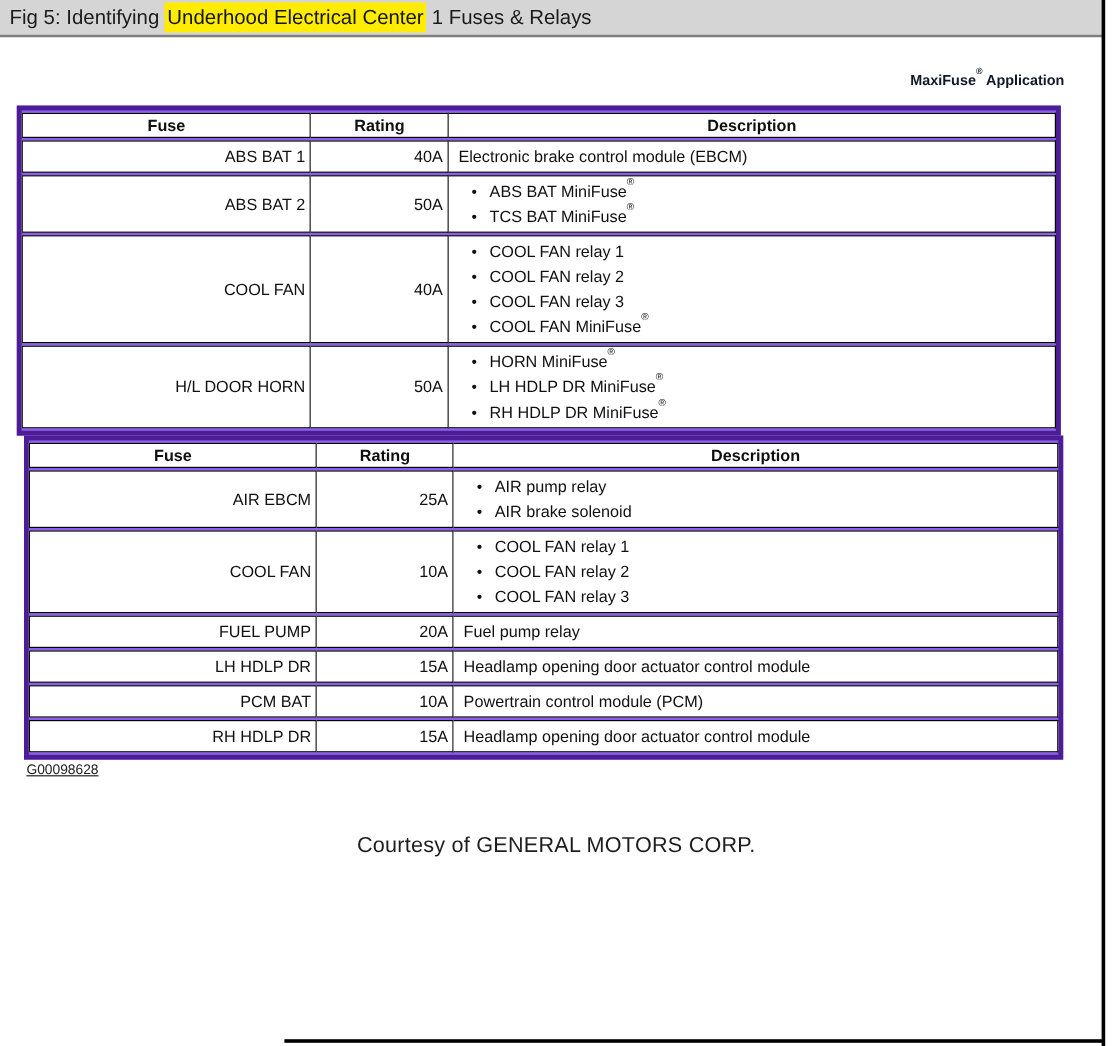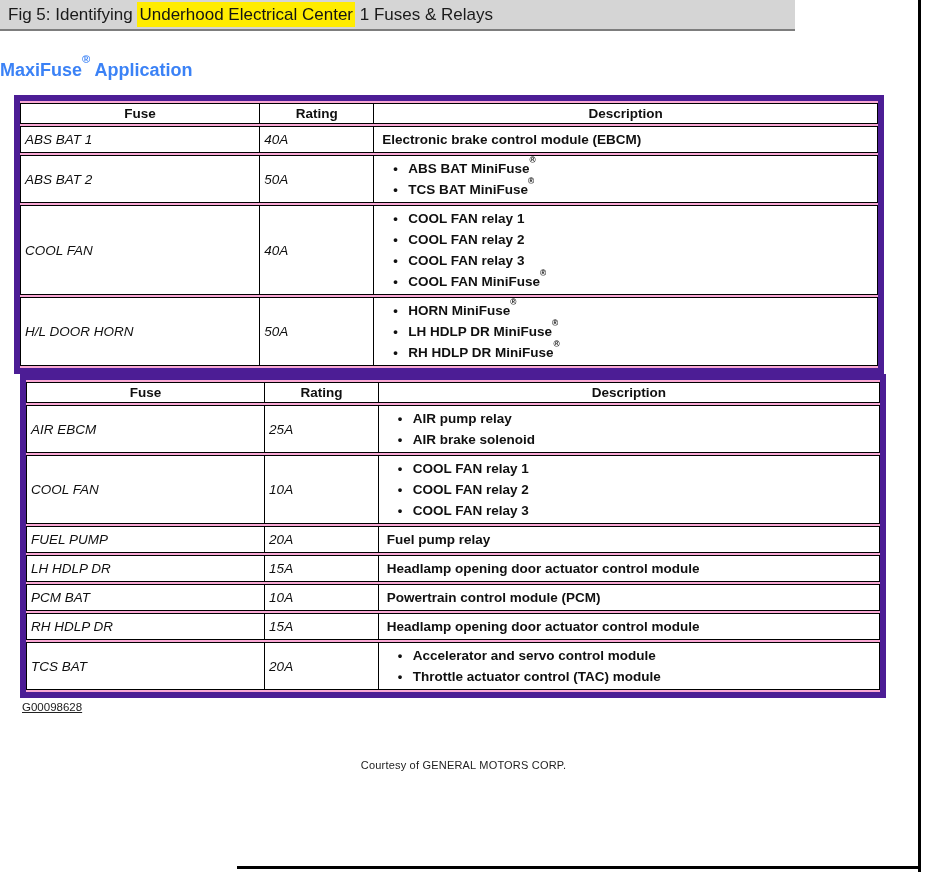--- a/index.html
+++ b/index.html
@@ -6,52 +6,52 @@
   html, body { background: #ffffff; }
   body {
     width: 927px; height: 872px;
     position: relative; overflow: hidden;
     font-family: "Liberation Sans", sans-serif;
     color: #111;
   }
 
   
   .fig-header {
-    width: 795px; height: 31px;
+    width: 920px; height: 31px;
     background: #d5d5d5;
     border-bottom: 2px solid #7d7d7d;
     line-height: 29px;
     font-size: 17px;
     color: #1b1b1b;
     padding-left: 8px;
     white-space: nowrap;
   }
   .fig-header mark {
     background: #ffec00;
     color: #141414;
     padding: 3px 2px;
   }
 
   
   .table-title {
-    text-align: left;
+    text-align: right;
     font-weight: bold;
-    font-size: 18px;
-    color: #3b82f6;
+    font-size: 12px;
+    color: #0f172a;
     margin: 12px 40px 14px 0;
   }
   #tables-root .table-title:first-of-type { margin-top: 29px; }
 
   
   table.fuse-table {
     border-collapse: separate;
     border-spacing: 0 2px;
-    border: 6px solid #4c1d95;
+    border: 4px solid #4c1d95;
     table-layout: fixed;
-    background: #f9a8d4;
+    background: #8b5cf6;
     color: #101010;
   }
   table.t1 { width: 870px; margin-left: 14px; }
   table.t2 { width: 866px; margin-left: 20px; }
   .fuse-table th, .fuse-table td {
     border-top: 1px solid #000;
     border-bottom: 1px solid #000;
     border-right: 1px solid #000;
     background: #fff;
   }
@@ -60,30 +60,30 @@
     font-size: 13.5px;
     font-weight: bold;
     text-align: center;
     padding: 2px 4px;
     line-height: 15px;
   }
   .fuse-table td {
     font-size: 13.5px;
     vertical-align: middle;
   }
-  td.fuse-cell, td.rating-cell { text-align: left; padding: 2px 4px; line-height: 17px; font-style: italic; }
+  td.fuse-cell, td.rating-cell { text-align: right; padding: 2px 4px; line-height: 17px; }
   td.desc-cell { padding: 2px 8px; }
-  .desc-line { line-height: 21px; white-space: nowrap; font-weight: bold; }
+  .desc-line { line-height: 21px; white-space: nowrap; }
   .desc-line.bulleted { padding-left: 11px; }
   .bullet { display: inline-block; width: 15px; font-size: 13px; }
   .reg { font-size: 0.62em; position: relative; top: -0.55em; line-height: 0; }
 
   
   .fig-code { margin: 3px 0 0 22px; font-size: 11.5px; color: #222; text-decoration: underline; }
-  .courtesy { text-align: center; margin-top: 46px; font-size: 11px; color: #1d1d1d; letter-spacing: 0.2px; }
+  .courtesy { text-align: center; margin-top: 46px; font-size: 18px; color: #1d1d1d; letter-spacing: 0.2px; }
 
   
   .scan-edge-right  { position: absolute; left: 918px; top: 0; width: 3px; height: 872px; background: #000; }
   .scan-edge-bottom { position: absolute; left: 237px; top: 866px; width: 682px; height: 3px; background: #000; }
 </style>
 </head>
 <body>
 
 <div class="fig-header" style="background: rgb(213, 213, 213);"><span>Fig 5: Identifying </span><mark style="background: rgb(255, 236, 0);">Underhood Electrical Center</mark><span> 1 Fuses &amp; Relays</span></div>
 
@@ -191,28 +191,20 @@
             <div class="desc-line"><span class="desc-text">Powertrain control module (PCM)</span></div>
           </td>
         </tr>
         <tr>
           <td class="fuse-cell">RH HDLP DR</td>
           <td class="rating-cell">15A</td>
           <td class="desc-cell">
             <div class="desc-line"><span class="desc-text">Headlamp opening door actuator control module</span></div>
           </td>
         </tr>
-        <tr>
-          <td class="fuse-cell">TCS BAT</td>
-          <td class="rating-cell">20A</td>
-          <td class="desc-cell">
-            <div class="desc-line bulleted"><span class="bullet">•</span><span class="desc-text">Accelerator and servo control module</span></div>
-            <div class="desc-line bulleted"><span class="bullet">•</span><span class="desc-text">Throttle actuator control (TAC) module</span></div>
-          </td>
-        </tr>
       </tbody>
     </table>
   </div>
 
 <div class="fig-code">G00098628</div>
 <div class="courtesy">Courtesy of GENERAL MOTORS CORP.</div>
 
 <div class="scan-edge-right"></div>
 <div class="scan-edge-bottom"></div>
 

